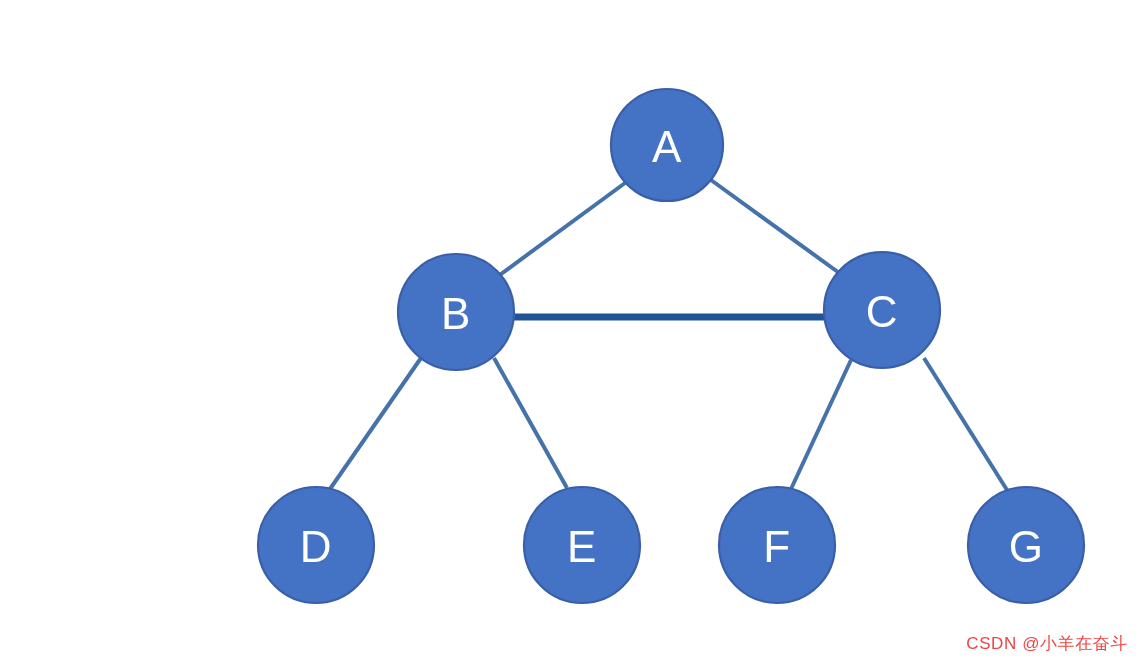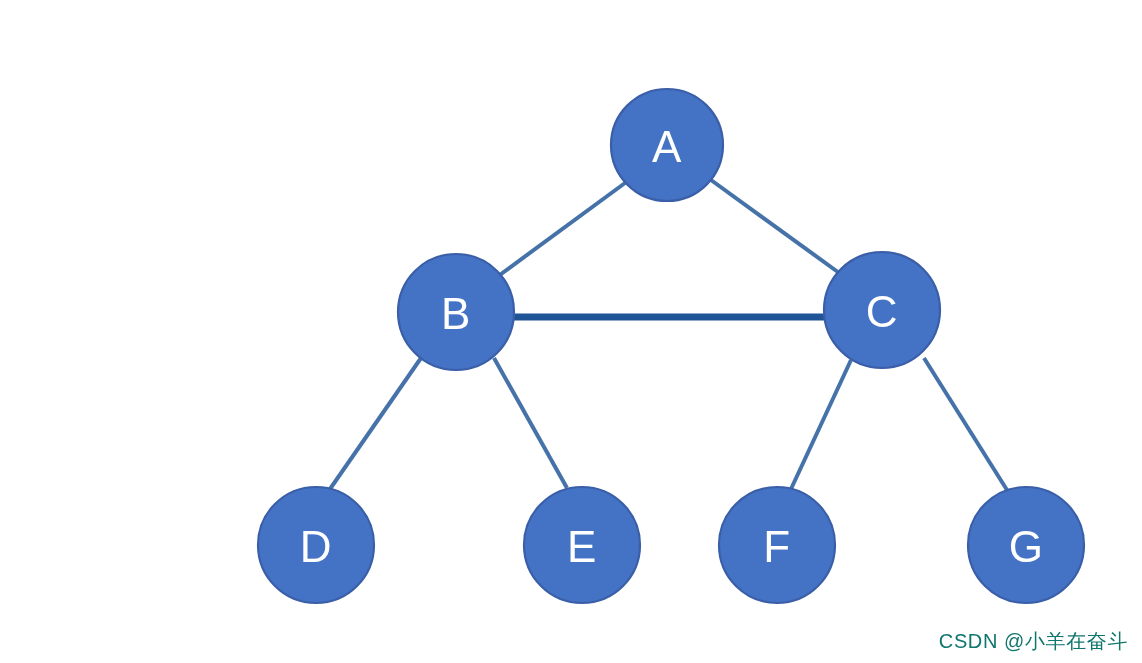--- a/index.html
+++ b/index.html
@@ -39,22 +39,22 @@
     letter-spacing: 0.5px;
   }
   .edge-line {
     stroke-linecap: butt;
   }
   .watermark {
     position: absolute;
     right: 14px;
     bottom: 8px;
     font-family: "Liberation Sans", "DejaVu Sans", sans-serif;
-    font-size: 20px;
-    color: #0f766e;
+    font-size: 17px;
+    color: #ef4444;
     letter-spacing: 0.6px;
     white-space: nowrap;
     user-select: none;
   }
 </style>
 </head>
 <body>
 
 <div id="canvas">
 

